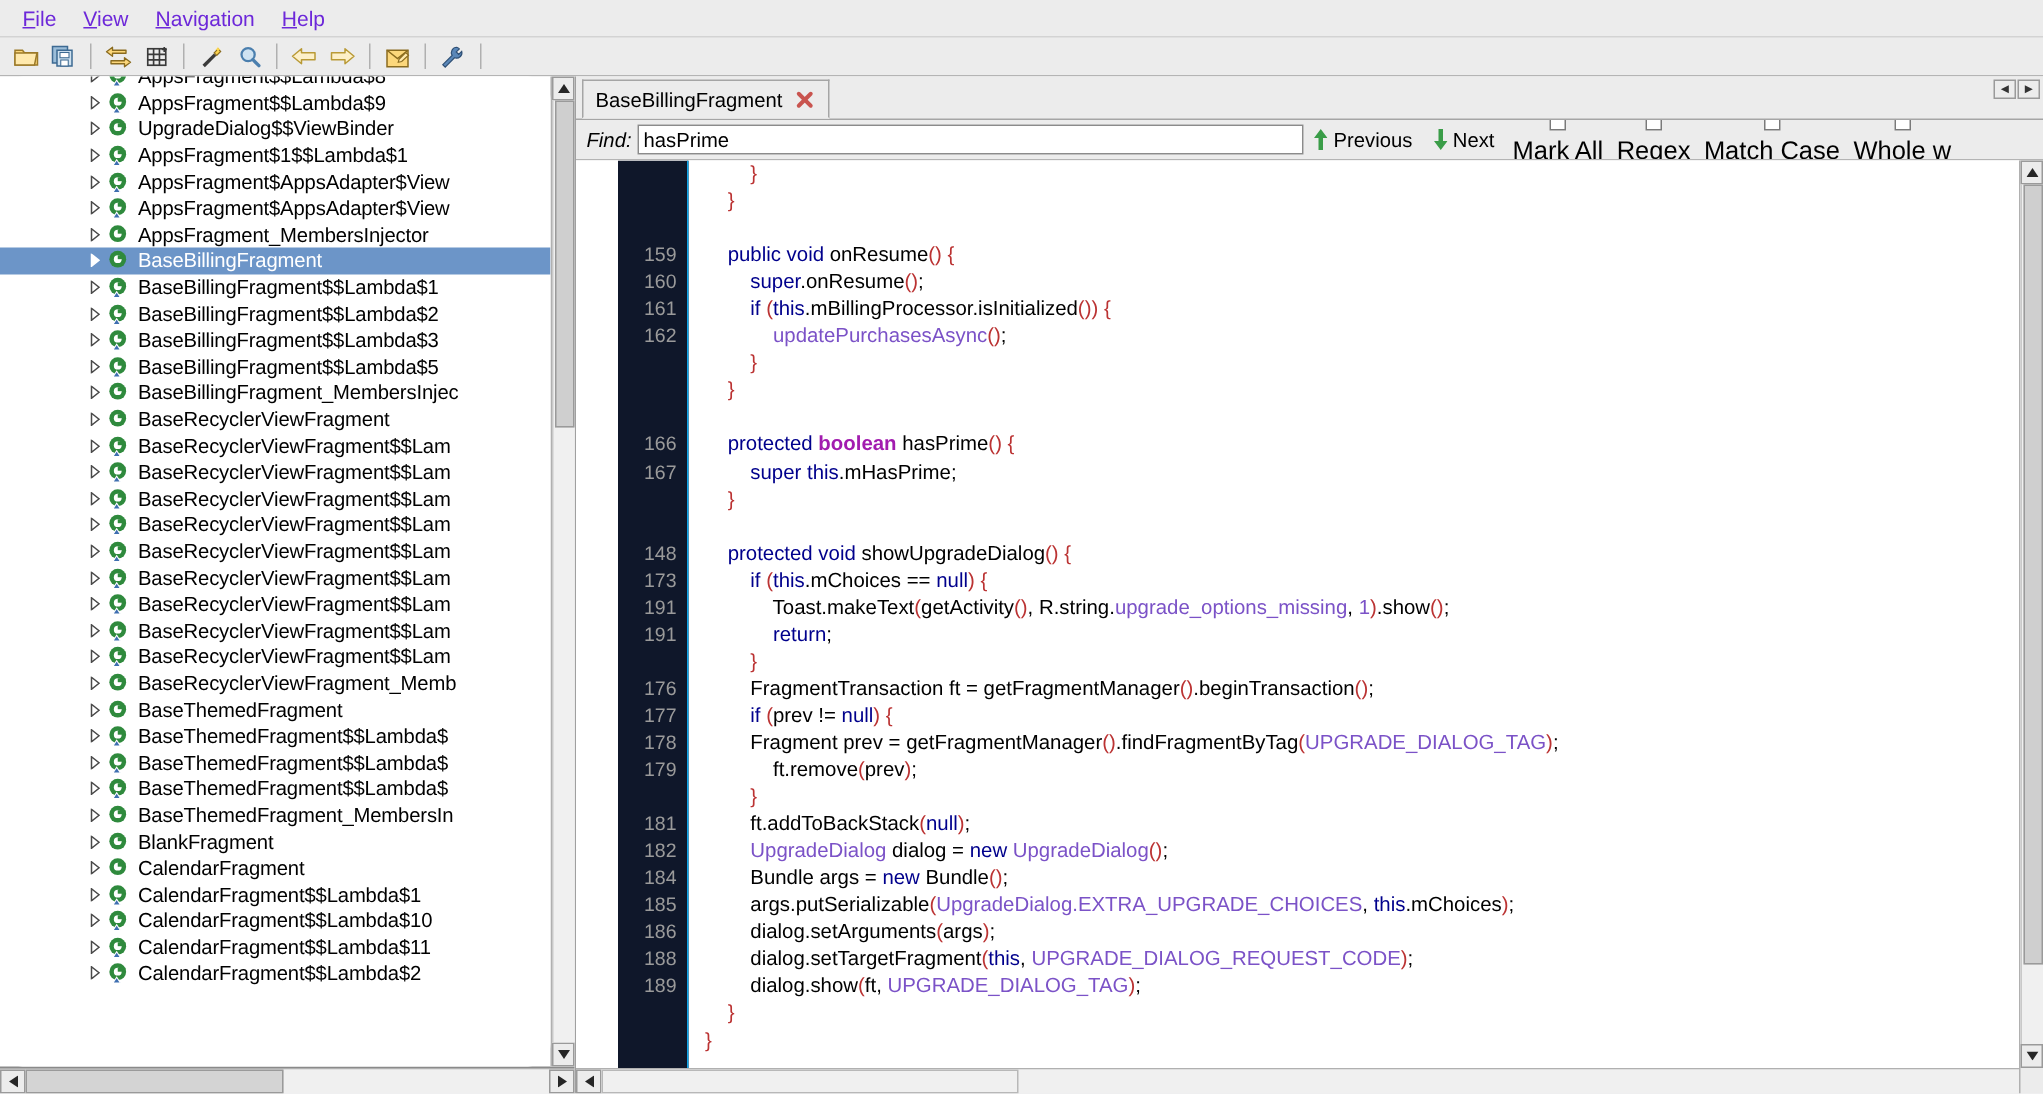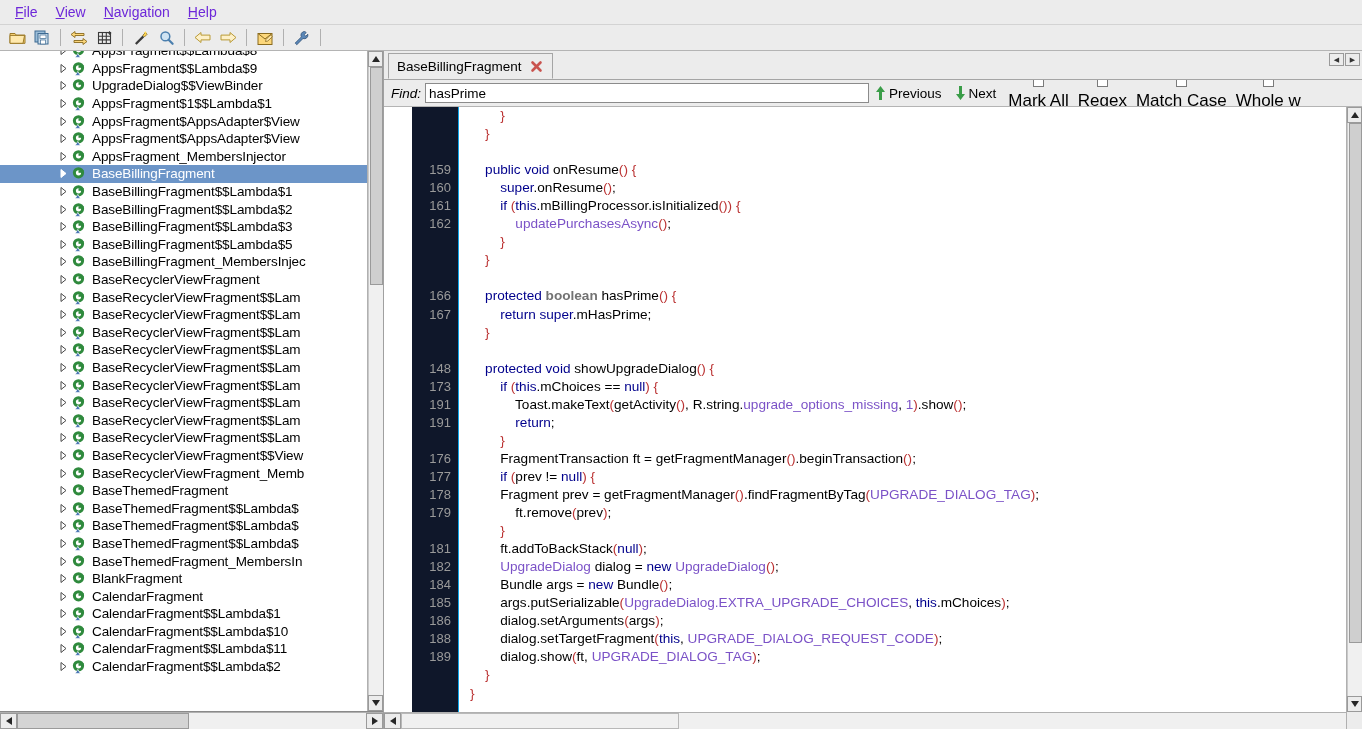--- a/index.html
+++ b/index.html
@@ -82,21 +82,21 @@
   .code-area{flex:1 1 auto;display:flex;min-height:0;background:#fff;}
   .code-scroll{flex:1 1 auto;display:flex;min-width:0;overflow:hidden;background:#fff;position:relative;}
   .gutter{width:47px;flex:0 0 47px;background:#0f172a;border-right:1px solid #0ea5e9;
           text-align:right;padding-right:7px;box-sizing:border-box;margin-left:28px;}
   .gutter div{height:18.05px;line-height:18.05px;color:#9a9a9a;font-size:13px;
               font-family:"Liberation Sans",sans-serif;}
   .code-text{flex:1 1 auto;padding-left:11px;overflow:hidden;min-width:0;}
   .code-text div{height:18.05px;line-height:18.05px;white-space:pre;font-size:13.6px;
                  font-family:"Liberation Sans","DejaVu Sans",sans-serif;color:#000;}
   .k{color:#00008c;font-weight:normal;}
-  .ty{color:#737373;font-weight:bold;}
+  .ty{color:#a21caf;font-weight:bold;}
   .p{color:#bb3333;}
   .cst{color:#7b52c7;}
   .id{color:#000;}
 
   .code-vsb{width:16px;flex:0 0 16px;background:#ececec;border-left:1px solid #b0b0b0;
             display:flex;flex-direction:column;box-sizing:border-box;}
   .bottom-bar{height:17px;flex:0 0 17px;display:flex;background:#ececec;}
   .corner{width:16px;flex:0 0 16px;background:#ececec;border-left:1px solid #b0b0b0;box-sizing:border-box;}
 </style>
 </head>
@@ -499,33 +499,20 @@
                     <path d="M1 0.5l5 4-5 4z" fill="none" stroke="#4a4a4a" stroke-width="1"></path>
                   </svg>
                 </span>
                 <span class="cls-icon"><svg width="17" height="15" viewBox="0 0 17 15">
                     <circle cx="7.5" cy="6.8" r="5.6" fill="#2f8a3d"></circle>
                     <circle cx="7.5" cy="6.8" r="2.6" fill="#ffffff"></circle>
                     <rect x="7.5" y="4.2" width="5.2" height="2.6" fill="#2f8a3d"></rect>
                     <path d="M4.2 14.4l2.6-4 2.6 4z" fill="#3f6fb0" stroke="#ffffff" stroke-width=".7"></path>
                   </svg></span>
                 <span class="t-label">BaseRecyclerViewFragment$$Lam</span>
-              </div>
-              <div class="tree-row">
-                <span class="twisty">
-                  <svg width="7" height="9" viewBox="0 0 7 9">
-                    <path d="M1 0.5l5 4-5 4z" fill="none" stroke="#4a4a4a" stroke-width="1"></path>
-                  </svg>
-                </span>
-                <span class="cls-icon"><svg width="17" height="15" viewBox="0 0 17 15">
-                    <circle cx="7.5" cy="6.8" r="5.6" fill="#2f8a3d"></circle>
-                    <circle cx="7.5" cy="6.8" r="2.6" fill="#ffffff"></circle>
-                    <rect x="7.5" y="4.2" width="5.2" height="2.6" fill="#2f8a3d"></rect>
-                  </svg></span>
-                <span class="t-label">BaseRecyclerViewFragment$$View</span>
               </div>
               <div class="tree-row">
                 <span class="twisty">
                   <svg width="7" height="9" viewBox="0 0 7 9">
                     <path d="M1 0.5l5 4-5 4z" fill="none" stroke="#4a4a4a" stroke-width="1"></path>
                   </svg>
                 </span>
                 <span class="cls-icon"><svg width="17" height="15" viewBox="0 0 17 15">
                     <circle cx="7.5" cy="6.8" r="5.6" fill="#2f8a3d"></circle>
                     <circle cx="7.5" cy="6.8" r="2.6" fill="#ffffff"></circle>
@@ -813,21 +800,21 @@
               <div><span class="id">    </span><span class="p">}</span></div>
               <div><span class="id"></span></div>
               <div><span class="id">    </span><span class="k">public void</span><span class="id"> onResume</span><span class="p">()</span><span class="p"> {</span></div>
               <div><span class="id">        </span><span class="k">super</span><span class="id">.onResume</span><span class="p">()</span><span class="id">;</span></div>
               <div><span class="id">        </span><span class="k">if</span><span class="p"> (</span><span class="k">this</span><span class="id">.mBillingProcessor.isInitialized</span><span class="p">())</span><span class="p"> {</span></div>
               <div><span class="id">            </span><span class="cst">updatePurchasesAsync</span><span class="p">()</span><span class="id">;</span></div>
               <div><span class="id">        </span><span class="p">}</span></div>
               <div><span class="id">    </span><span class="p">}</span></div>
               <div><span class="id"></span></div>
               <div><span class="id">    </span><span class="k">protected </span><span class="ty">boolean</span><span class="id"> hasPrime</span><span class="p">()</span><span class="p"> {</span></div>
-              <div><span class="id">        </span><span class="k">return super</span><span class="id">.mHasPrime;</span></div>
+              <div><span class="id">        </span><span class="k">super this</span><span class="id">.mHasPrime;</span></div>
               <div><span class="id">    </span><span class="p">}</span></div>
               <div><span class="id"></span></div>
               <div><span class="id">    </span><span class="k">protected void</span><span class="id"> showUpgradeDialog</span><span class="p">()</span><span class="p"> {</span></div>
               <div><span class="id">        </span><span class="k">if</span><span class="p"> (</span><span class="k">this</span><span class="id">.mChoices == </span><span class="k">null</span><span class="p">)</span><span class="p"> {</span></div>
               <div><span class="id">            </span><span class="id">Toast.makeText</span><span class="p">(</span><span class="id">getActivity</span><span class="p">()</span><span class="id">, </span><span class="id">R.string.</span><span class="cst">upgrade_options_missing</span><span class="id">, </span><span class="cst">1</span><span class="p">)</span><span class="id">.show</span><span class="p">()</span><span class="id">;</span></div>
               <div><span class="id">            </span><span class="k">return</span><span class="id">;</span></div>
               <div><span class="id">        </span><span class="p">}</span></div>
               <div><span class="id">        FragmentTransaction ft = getFragmentManager</span><span class="p">()</span><span class="id">.beginTransaction</span><span class="p">()</span><span class="id">;</span></div>
               <div><span class="id">        </span><span class="k">if</span><span class="p"> (</span><span class="id">prev != </span><span class="k">null</span><span class="p">)</span><span class="p"> {</span></div>
               <div><span class="id">        Fragment prev = getFragmentManager</span><span class="p">()</span><span class="id">.findFragmentByTag</span><span class="p">(</span><span class="cst">UPGRADE_DIALOG_TAG</span><span class="p">)</span><span class="id">;</span></div>

